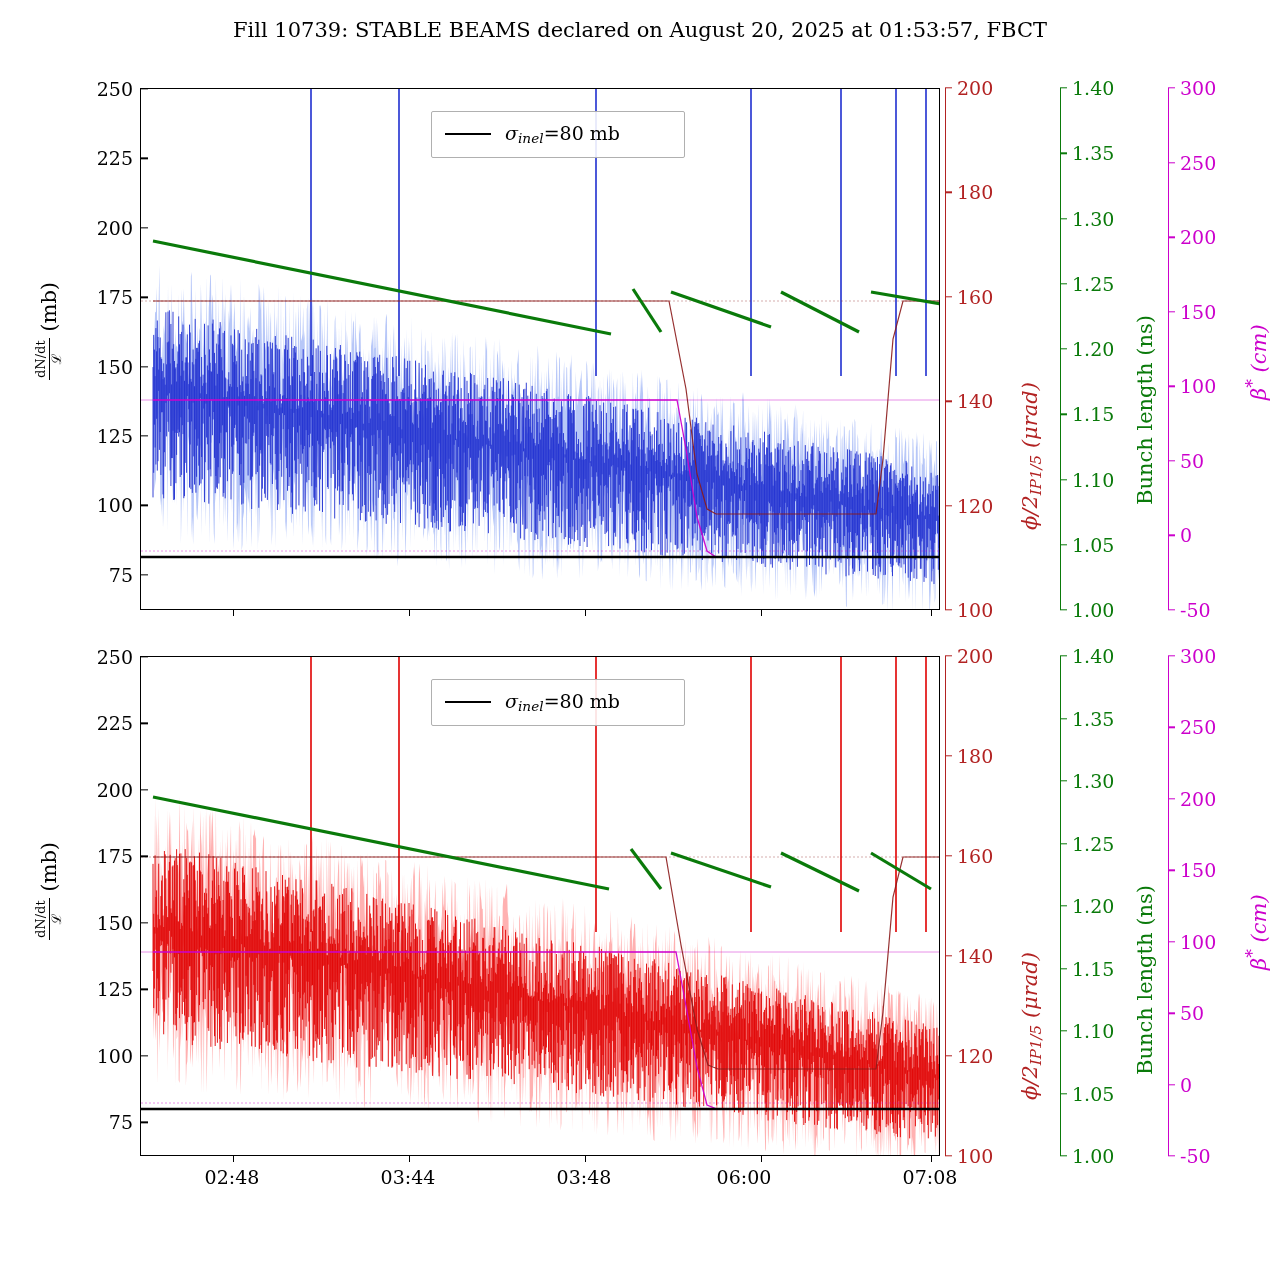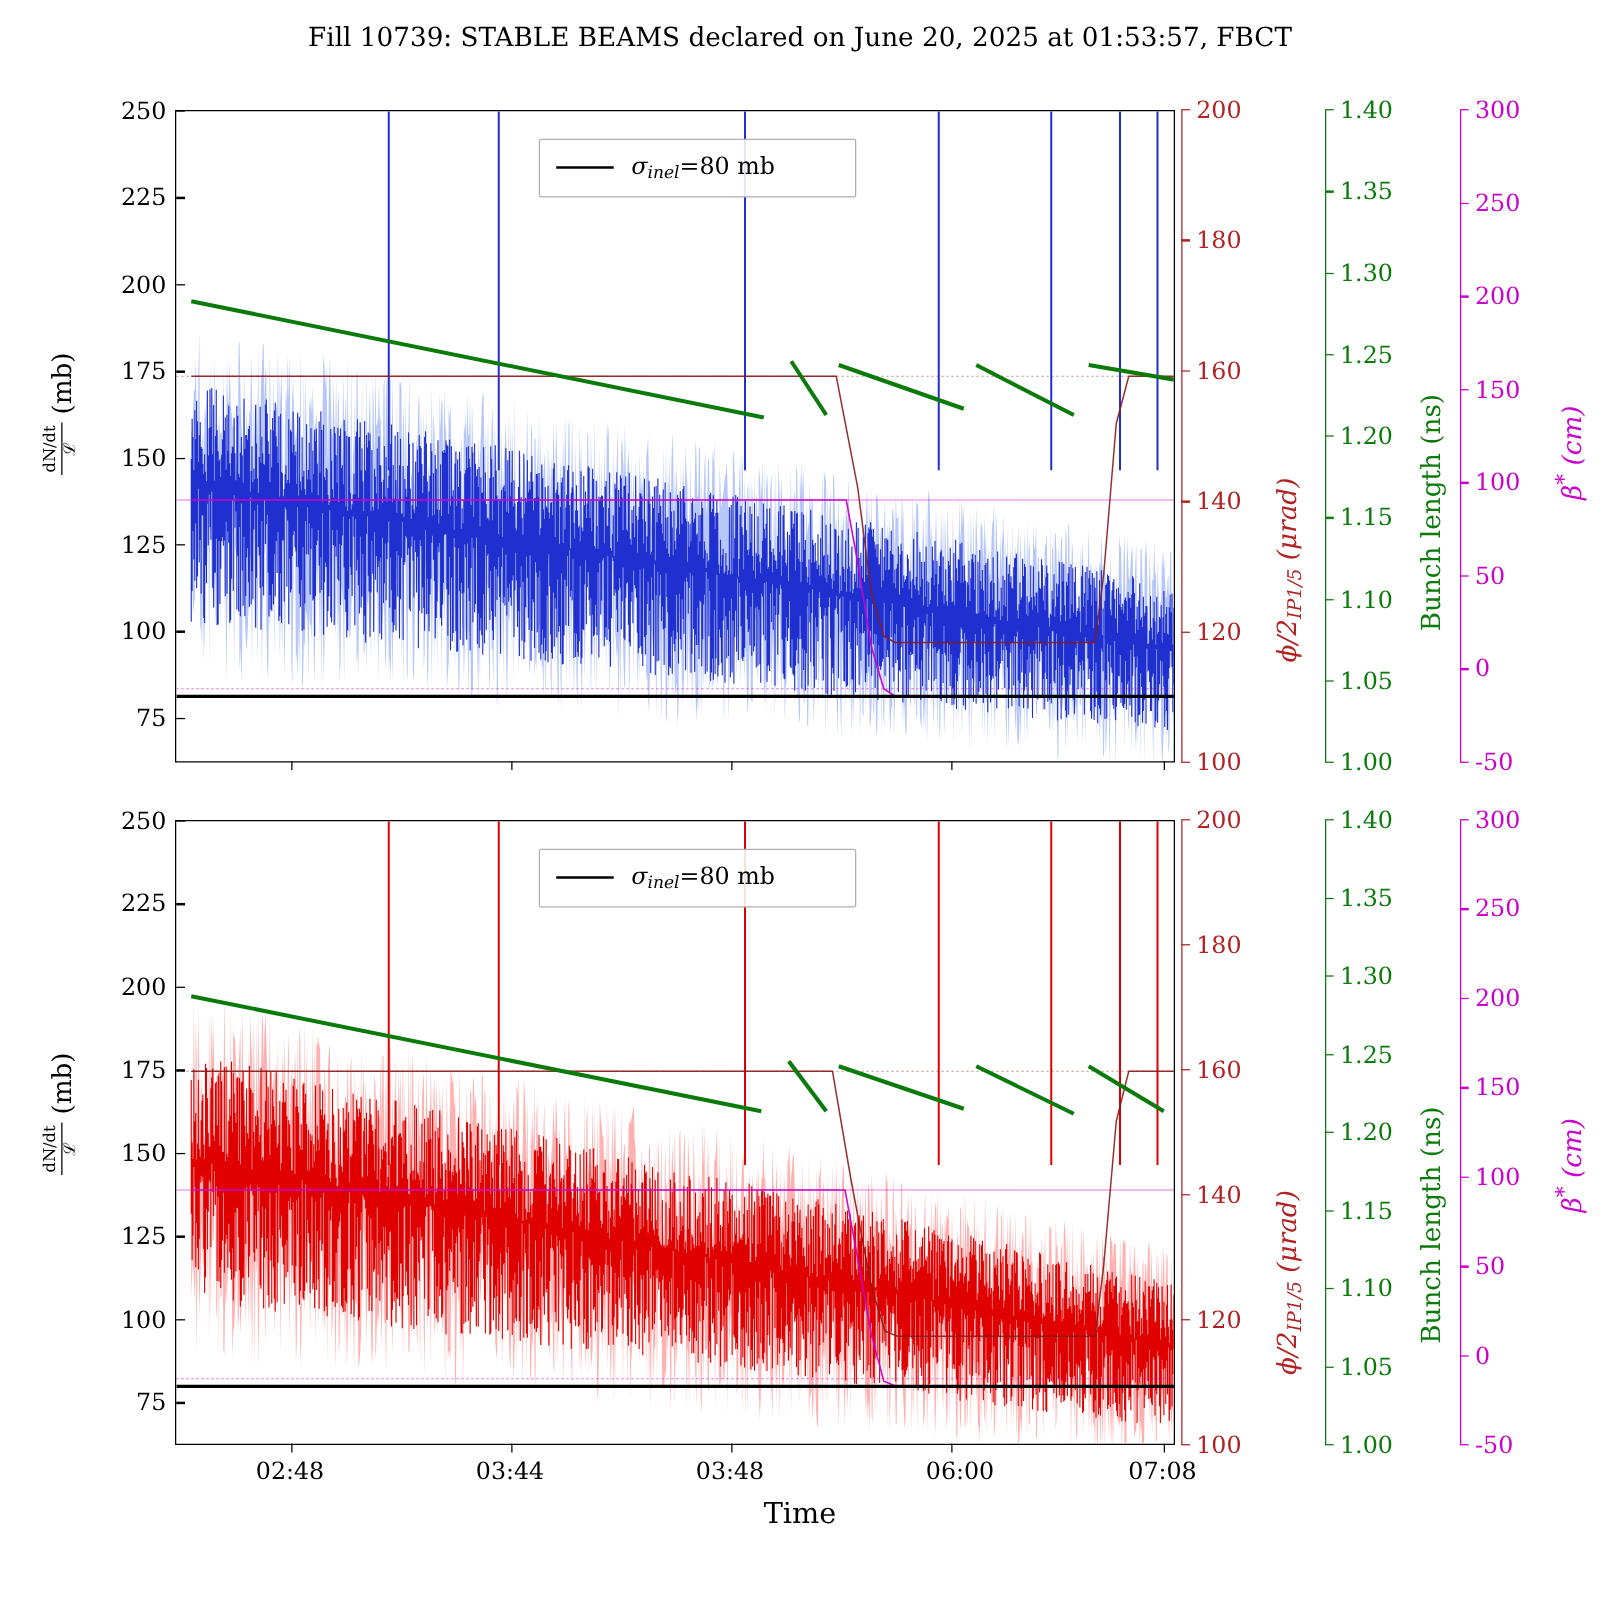--- a/index.html
+++ b/index.html
@@ -51,21 +51,21 @@
   .frac .den{display:block;border-top:1.1px solid #000;padding:0 2px;}
   .mbunit{font-size:21px;vertical-align:middle;}
   .it{font-style:italic;}
   .sub{font-size:0.72em;vertical-align:-0.25em;}
 </style>
 </head>
 <body>
 
 <div class="page">
 
-  <div class="title">Fill 10739: STABLE BEAMS declared on June 20, 2025 at 01:53:57, FBCT</div>
+  <div class="title">Fill 10739: STABLE BEAMS declared on August 20, 2025 at 01:53:57, FBCT</div>
 
   <div class="panel" id="panel-top">
 
     <div class="plotarea">
       <svg width="800" height="522" viewBox="0 0 800 522">
         <defs>
           <clipPath id="clipT">
               <rect x="0" y="0" width="800" height="522"></rect>
             </clipPath>
         </defs>
@@ -351,18 +351,17 @@
   <div class="vtitle" style="left:1133px;top:505px;transform:rotate(-90deg);transform-origin:left top;color:#0a7a0a;">Bunch length (ns)</div>
   <div class="vtitle" style="left:1133px;top:1075px;transform:rotate(-90deg);transform-origin:left top;color:#0a7a0a;">Bunch length (ns)</div>
 
   <div class="vtitle" style="left:1242px;top:400px;transform:rotate(-90deg);transform-origin:left top;color:#cc00cc;font-style:italic;">β<sup>*</sup> (cm)</div>
   <div class="vtitle" style="left:1242px;top:970px;transform:rotate(-90deg);transform-origin:left top;color:#cc00cc;font-style:italic;">β<sup>*</sup> (cm)</div>
 
   <div id="xlabels">
       <div class="xlab" style="position: absolute; left: 232px; top: 1166px;">02:48</div>
       <div class="xlab" style="position: absolute; left: 408px; top: 1166px;">03:44</div>
       <div class="xlab" style="position: absolute; left: 584px; top: 1166px;">03:48</div>
-      <div class="xlab" style="position: absolute; left: 768px; top: 1166px;">06:00</div>
+      <div class="xlab" style="position: absolute; left: 744px; top: 1166px;">06:00</div>
       <div class="xlab" style="position: absolute; left: 930px; top: 1166px;">07:08</div>
     </div>
-  <div class="xtitle" style="top:1198px;">Time</div>
 
 </div>
 
 </body></html>

